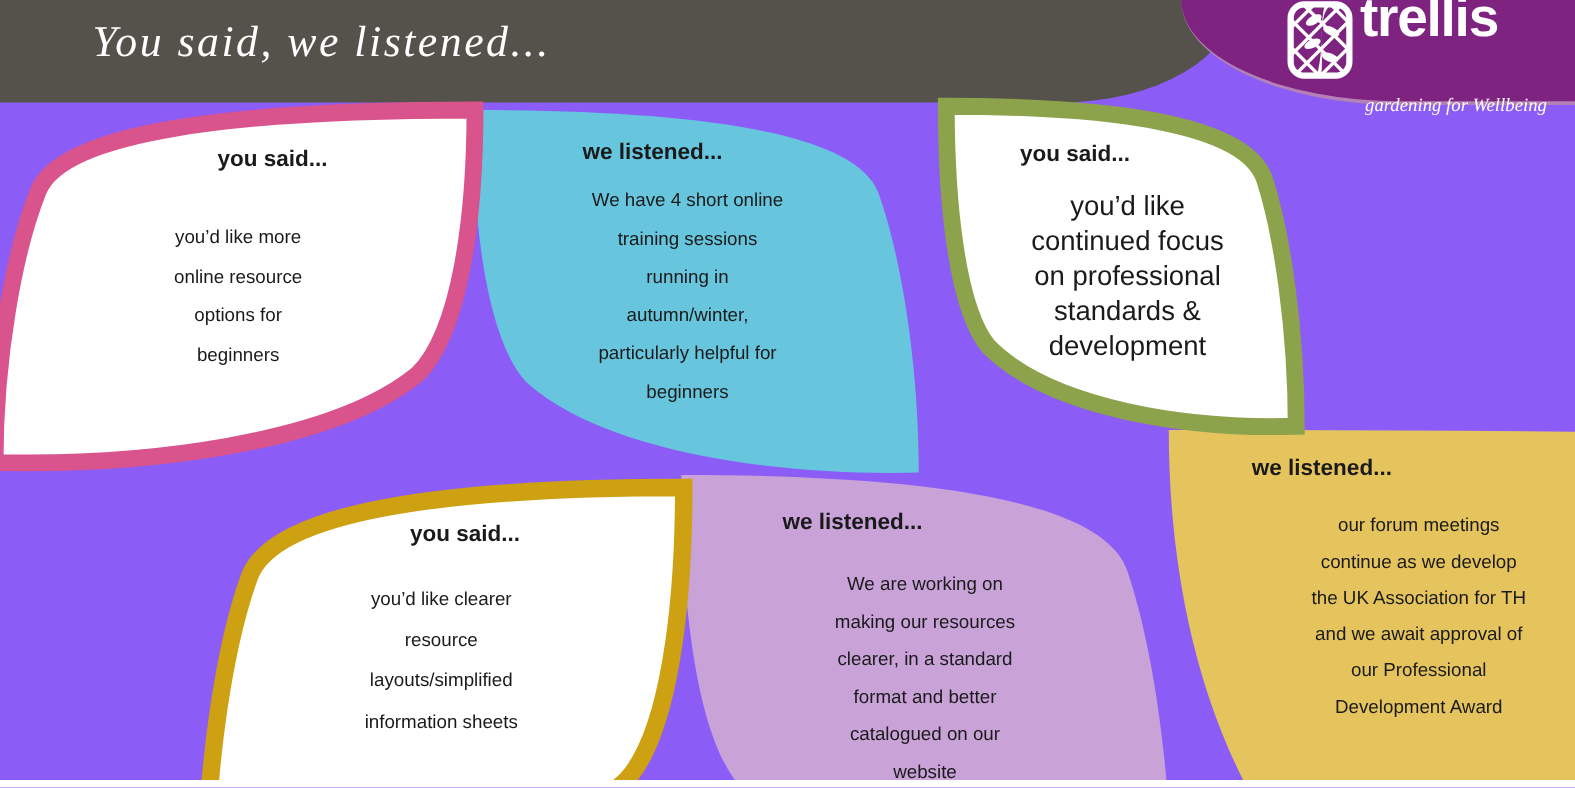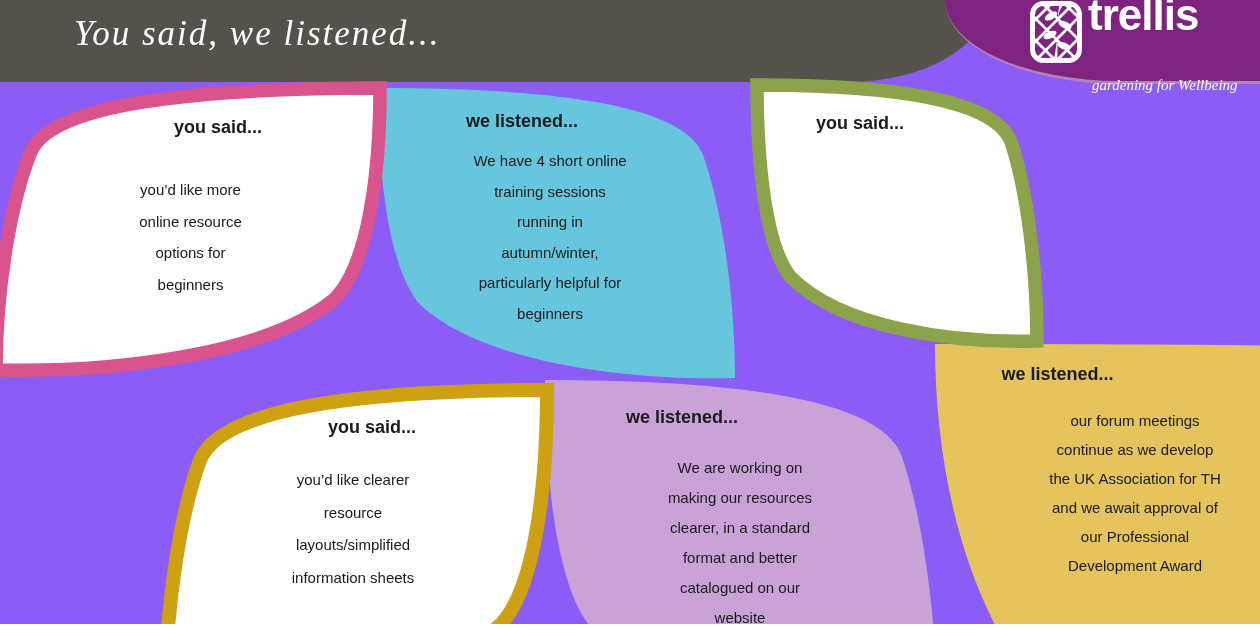--- a/index.html
+++ b/index.html
@@ -123,20 +123,25 @@
 
   <div id="heading-blue" class="leaf-heading">we listened...</div>
   <div id="body-blue" class="leaf-body">We have 4 short online
 training sessions
 running in
 autumn/winter,
 particularly helpful for
 beginners</div>
 
   <div id="heading-olive" class="leaf-heading">you said...</div>
+  <div id="body-olive" class="leaf-body">you’d like
+continued focus
+on professional
+standards &amp;
+development</div>
 
   <div id="heading-gold-outline" class="leaf-heading">you said...</div>
   <div id="body-gold-outline" class="leaf-body">you’d like clearer
 resource
 layouts/simplified
 information sheets</div>
 
   <div id="heading-purple" class="leaf-heading">we listened...</div>
   <div id="body-purple" class="leaf-body">We are working on
 making our resources

